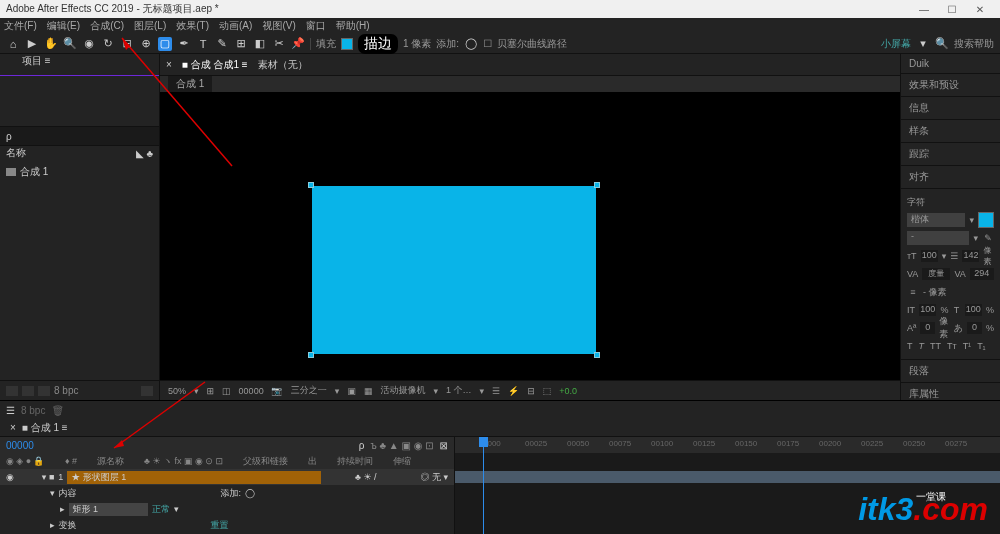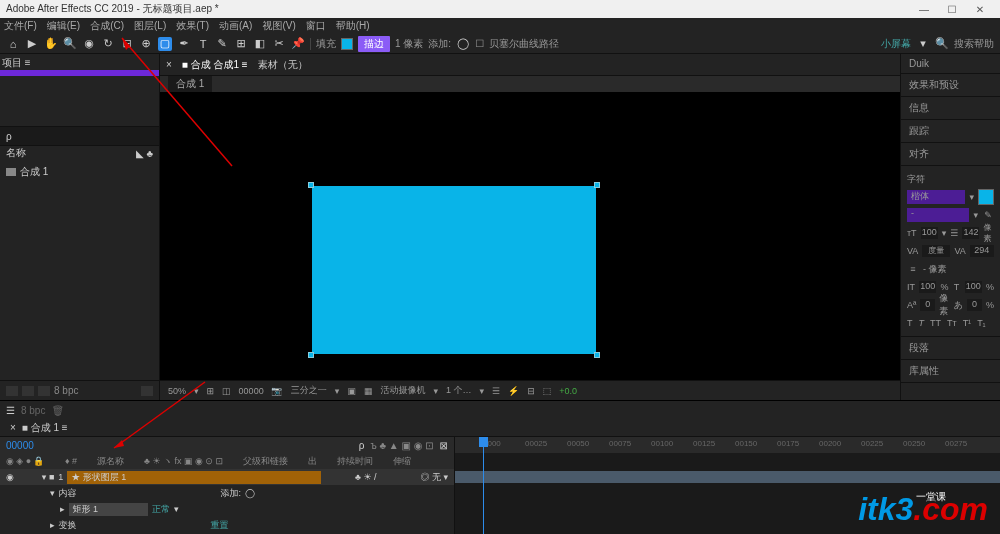--- a/index.html
+++ b/index.html
@@ -10,27 +10,27 @@
 .win-btn { width: 28px; text-align: center; color: #555; }
 
 .menubar { height: 16px; background: #232323; display: flex; align-items: center; padding: 0 4px; gap: 10px; color: #aaa; font-size: 10px; }
 .menubar span { cursor: pointer; }
 
 .toolbar { height: 20px; background: #232323; display: flex; align-items: center; padding: 0 6px; gap: 5px; border-bottom: 1px solid #111; }
 .tool-ico { width: 14px; height: 14px; display: flex; align-items: center; justify-content: center; color: #ccc; font-size: 11px; }
 .tool-ico.active { background: #2d8ceb; color: #fff; border-radius: 2px; }
 .tool-sep { width: 1px; height: 12px; background: #444; }
 .tool-swatch { width: 12px; height: 12px; background: #09b4e8; border: 1px solid #666; }
-.tool-btn { background: #8b5cf6; color: #fff; padding: 1px 6px; border-radius: 1px; font-size: 10px; }
+.tool-btn { background: #000000; color: #fff; padding: 1px 6px; border-radius: 7px; font-size: 14px; }
 .tool-text { color: #999; font-size: 10px; }
 
 .main-row { display: flex; height: 346px; }
 
 .left-col { width: 160px; background: #232323; display: flex; flex-direction: column; border-right: 1px solid #111; }
-.panel-tabs { height: 22px; display: flex; align-items: flex-end; padding: 0 2px; gap: 8px; border-bottom: 6px solid #6d28d9; }
+.panel-tabs { height: 22px; display: flex; align-items: flex-start; padding: 0 22px; gap: 8px; border-bottom: 1px solid #6d28d9; }
 .panel-tab { color: #ccc; font-size: 10px; }
 .effect-row { height: 20px; display: flex; align-items: center; padding: 0 6px; gap: 4px; }
 .effect-sq { width: 10px; height: 10px; background: #2d8ceb; }
 .proj-search { height: 20px; background: #1a1a1a; display: flex; align-items: center; padding: 0 6px; border-top: 1px solid #111; border-bottom: 1px solid #111; }
 .proj-list { flex: 1; padding: 4px 6px; }
 .proj-item { display: flex; align-items: center; gap: 4px; height: 16px; }
 .folder-ico { width: 10px; height: 8px; background: #888; }
 .proj-footer { height: 20px; display: flex; align-items: center; padding: 0 6px; gap: 4px; border-top: 1px solid #111; }
 .foot-ico { width: 12px; height: 10px; background: #333; }
 
@@ -46,21 +46,21 @@
 .h-tl { left: -4px; top: -4px; }
 .h-tr { right: -4px; top: -4px; }
 .h-bl { left: -4px; bottom: -4px; }
 .h-br { right: -4px; bottom: -4px; }
 .viewer-footer { height: 20px; background: #232323; display: flex; align-items: center; padding: 0 8px; gap: 8px; color: #999; font-size: 9px; border-top: 1px solid #111; }
 
 .right-col { width: 100px; background: #232323; border-left: 1px solid #111; display: flex; flex-direction: column; }
 .r-panel { padding: 4px 8px; border-bottom: 1px solid #111; color: #999; font-size: 10px; }
 .char-panel { padding: 4px 6px; border-bottom: 1px solid #111; }
 .char-row { display: flex; align-items: center; gap: 4px; height: 18px; font-size: 9px; color: #999; }
-.char-select { flex: 1; background: #4c1d95; height: 14px; padding: 0 4px; }
+.char-select { flex: 1; background: #404040; height: 14px; padding: 0 4px; }
 .char-swatch { width: 16px; height: 16px; background: #09b4e8; border: 1px solid #666; }
 .char-input { width: 26px; background: #1a1a1a; height: 12px; text-align: center; }
 .char-ico { width: 12px; text-align: center; }
 
 .timeline { height: 134px; background: #1e1e1e; border-top: 1px solid #000; display: flex; flex-direction: column; }
 .tl-top { height: 18px; display: flex; align-items: center; padding: 0 6px; gap: 6px; background: #232323; }
 .tl-tabs { height: 18px; display: flex; align-items: center; padding: 0 10px; background: #232323; border-bottom: 1px solid #111; }
 .tl-body { flex: 1; display: flex; }
 .tl-left { width: 455px; background: #232323; border-right: 1px solid #111; display: flex; flex-direction: column; }
 .tl-right { flex: 1; background: #1a1a1a; position: relative; }
@@ -208,20 +208,21 @@
       <span>⊟</span>
       <span>⬚</span>
       <span style="color:#4a4">+0.0</span>
     </div>
   </div>
 
   <div class="right-col">
     <div class="r-panel">Duik</div>
     <div class="r-panel">效果和预设</div>
     <div class="r-panel">信息</div>
+    <div class="r-panel">样条</div>
     <div class="r-panel">跟踪</div>
     <div class="r-panel">对齐</div>
     <div class="char-panel">
       <div class="char-row">
           <span>字符</span>
         </div>
       <div class="char-row">
         <div class="char-select">楷体</div>
         <span>▾</span>
         <div class="char-swatch"></div>

